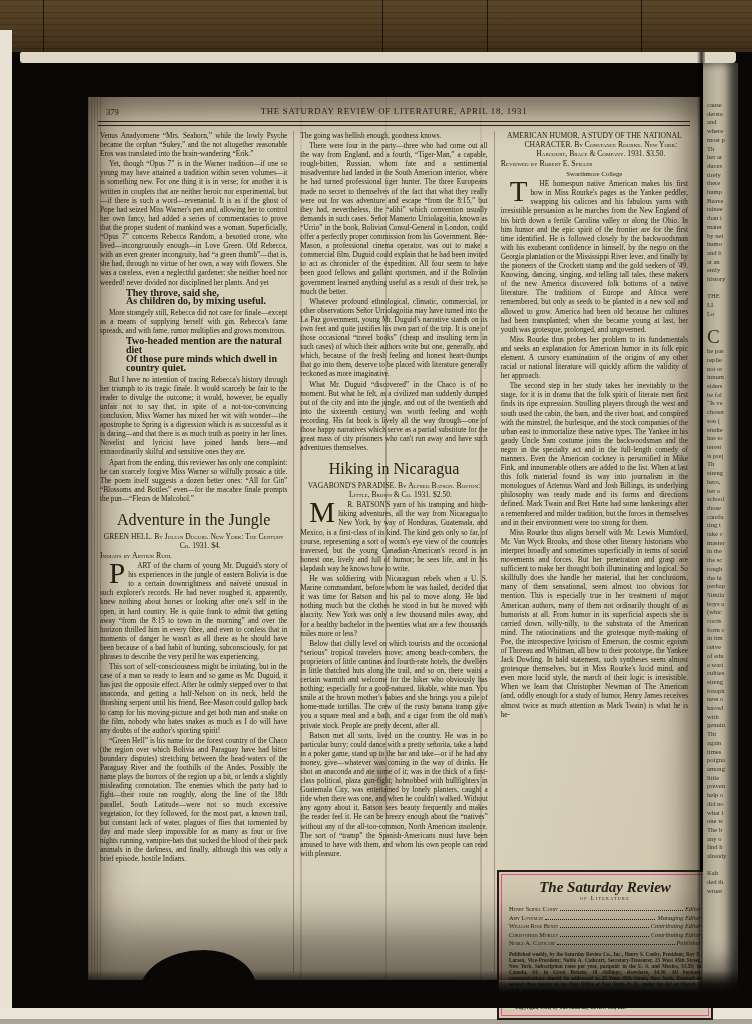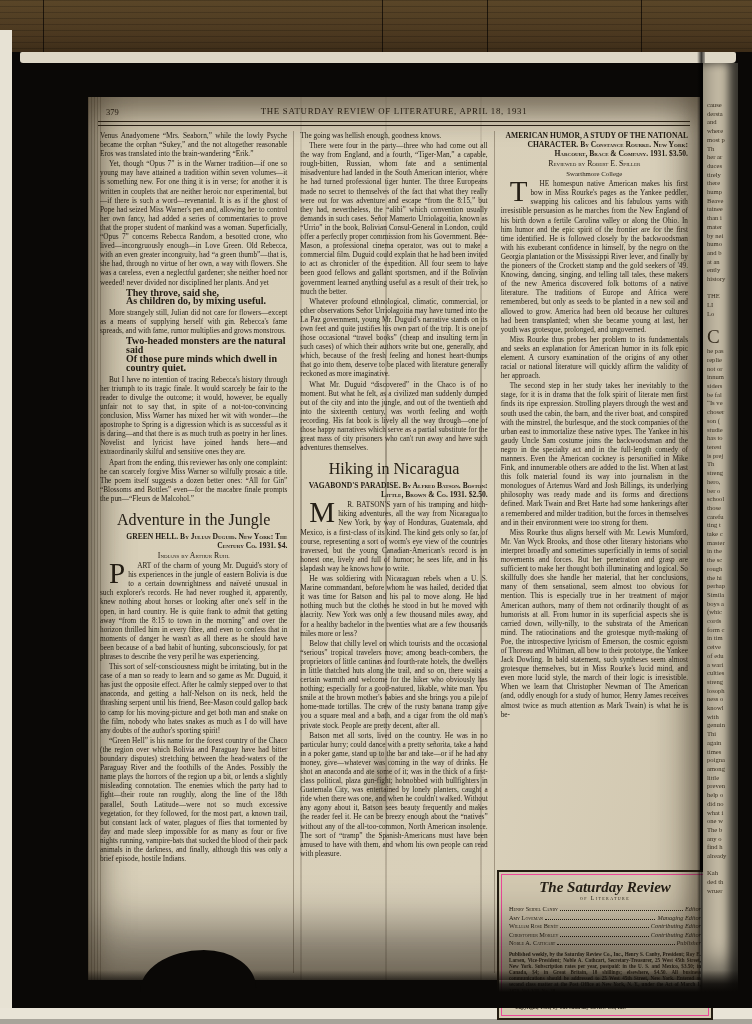--- a/index.html
+++ b/index.html
@@ -48,22 +48,22 @@
   .col{flex:1 1 0;padding:0 6px;overflow:hidden;font-size:7.3px;line-height:9.1px;}
   .col + .col{border-left:1px solid rgba(70,56,38,.38);}
   .col p{margin:0 0 1px;}
   .continuation{text-indent:0;}
   .para{text-indent:9px;}
   .verse{margin:2px 0 2px 26px;text-align:left;font-size:10px;line-height:8.8px;font-weight:bold;}
   h2{font-weight:400;text-align:center;text-indent:0;margin:8px 0 3px;}
   .heading{font-size:16px;line-height:18px;}
   .main_heading{font-size:18px;line-height:20px;margin-top:1px;}
   .book_title{font-variant:small-caps;font-size:7.6px;line-height:9px;
-        margin:1px 4px 3px;padding-left:13px;text-indent:-13px;text-align:right;font-weight:bold;}
-  .byline{font-variant:small-caps;text-align:center;font-size:7.8px;margin:1px 0;}
+        margin:1px 4px 3px;padding-left:13px;text-indent:-13px;text-align:center;}
+  .byline{font-variant:small-caps;font-size:7.8px;margin:1px 0;}
   .byline_sub{text-align:center;font-size:6.8px;margin:0 0 3px;}
   .dropcap{float:left;font-size:29px;line-height:23px;padding:1px 3px 0 0;}
 
   
   .masthead{position:absolute;left:409px;top:773px;width:208px;
         background:#d3c9b1;border:2px solid #241d12;padding:2px;}
   .masthead-inner{border:1px solid #ec4899;padding:4px 7px 5px;}
   .masthead-title{font-style:italic;font-weight:700;font-size:15px;line-height:16px;text-align:center;}
   .masthead-sub{text-align:center;font-size:5.8px;font-variant:small-caps;letter-spacing:1.4px;margin:0 0 4px;}
   .staff-row{display:flex;align-items:baseline;font-size:6.3px;line-height:8.6px;font-variant:small-caps;}
@@ -121,23 +121,23 @@
       </div>
 
       <div class="page-body">
         <div class="col">
             <p class="continuation">Venus Anadyomene “Mrs. Seaborn,” while the lowly Psyche became the orphan “Sukey,” and the not altogether reasonable Eros was translated into the brain-wandering “Erik.”</p>
             <p class="para">Yet, though “Opus 7” is in the Warner tradition—if one so young may have attained a tradition within seven volumes—it is something new. For one thing it is in verse; for another it is written in couplets that are neither heroic nor experimental, but—if there is such a word—revenantal. It is as if the ghost of Pope had seized Miss Warner's pen and, allowing her to control her own fancy, had added a series of commentaries to prove that the proper student of mankind was a woman. Superficially, “Opus 7” concerns Rebecca Random, a besotted crone, who lived—incongruously enough—in Love Green. Old Rebecca, with an even greater incongruity, had “a green thumb”—that is, she had, through no virtue of her own, a way with flowers. She was a careless, even a neglectful gardener; she neither hoed nor weeded! never divided nor disciplined her plants. And yet</p>
             <div class="verse">
               <div>They throve, said she,</div>
               <div>As children do, by mixing useful.</div>
             </div>
-            <p class="para">More strangely still, Julian did not care for flowers—except as a means of supplying herself with gin. Rebecca's fame spreads, and with fame, rumor multiplies and grows monstrous.</p>
+            <p class="para">More strangely still, Rebecca did not care for finale—except as a means of supplying herself with gin. Rebecca's fame spreads, and with fame, rumor multiplies and grows monstrous.</p>
             <div class="verse">
-              <div>Two-headed monsters are the natural said</div>
+              <div>Two-headed mention are the natural diet</div>
               <div>Of those pure minds which dwell in country quiet.</div>
             </div>
             <p class="para">But I have no intention of tracing Rebecca's history through her triumph to its tragic finale. It would scarcely be fair to the reader to divulge the outcome; it would, however, be equally unfair not to say that, in spite of a not-too-convincing conclusion, Miss Warner has mixed her wit with wonder—the apostrophe to Spring is a digression which is as successful as it is daring—and that there is as much truth as poetry in her lines. Novelist and lyricist have joined hands here—and extraordinarily skilful and sensitive ones they are.</p>
             <p class="para">Apart from the ending, this reviewer has only one complaint: he can scarcely forgive Miss Warner so wilfully prosaic a title. The poem itself suggests a dozen better ones: “All for Gin” “Blossoms and Bottles” even—for the macabre finale prompts the pun—“Fleurs de Malcohol.”</p>
             <h2 class="heading">Adventure in the Jungle</h2>
             <p class="book_title">GREEN HELL. By Julian Duguid. New York: The Century Co. 1931. $4.</p>
             <p class="byline">Indians by Arthur Ruhl</p>
             <p class="para continuation"><span class="dropcap">P</span>ART of the charm of young Mr. Duguid's story of his experiences in the jungle of eastern Bolivia is due to a certain downrightness and naïveté unusual in such explorer's records. He had never roughed it, apparently, knew nothing about horses or looking after one's self in the open, in hard country. He is quite frank to admit that getting away “from the 8:15 to town in the morning” and over the horizon thrilled him in every fibre, and even to confess that in moments of danger he wasn't as all there as he should have been because of a bad habit of hunting, subconsciously, for pat phrases to describe the very peril he was experiencing.</p>
             <p class="para">This sort of self-consciousness might be irritating, but in the case of a man so ready to learn and so game as Mr. Duguid, it has just the opposite effect. After he calmly stepped over to that anaconda, and getting a half-Nelson on its neck, held the thrashing serpent until his friend, Bee-Mason could gallop back to camp for his moving-picture and get both man and snake on the film, nobody who hates snakes as much as I do will have any doubts of the author's sporting spirit!</p>
             <p class="para">“Green Hell” is his name for the forest country of the Chaco (the region over which Bolivia and Paraguay have had bitter boundary disputes) stretching between the head-waters of the Paraguay River and the foothills of the Andes. Possibly the name plays the horrors of the region up a bit, or lends a slightly misleading connotation. The enemies which the party had to fight—their route ran roughly, along the line of the 18th parallel, South Latitude—were not so much excessive vegetation, for they followed, for the most part, a known trail, but constant lack of water, plagues of flies that tormented by day and made sleep impossible for as many as four or five nights running, vampire-bats that sucked the blood of their pack animals in the darkness, and finally, although this was only a brief episode, hostile Indians.</p>

